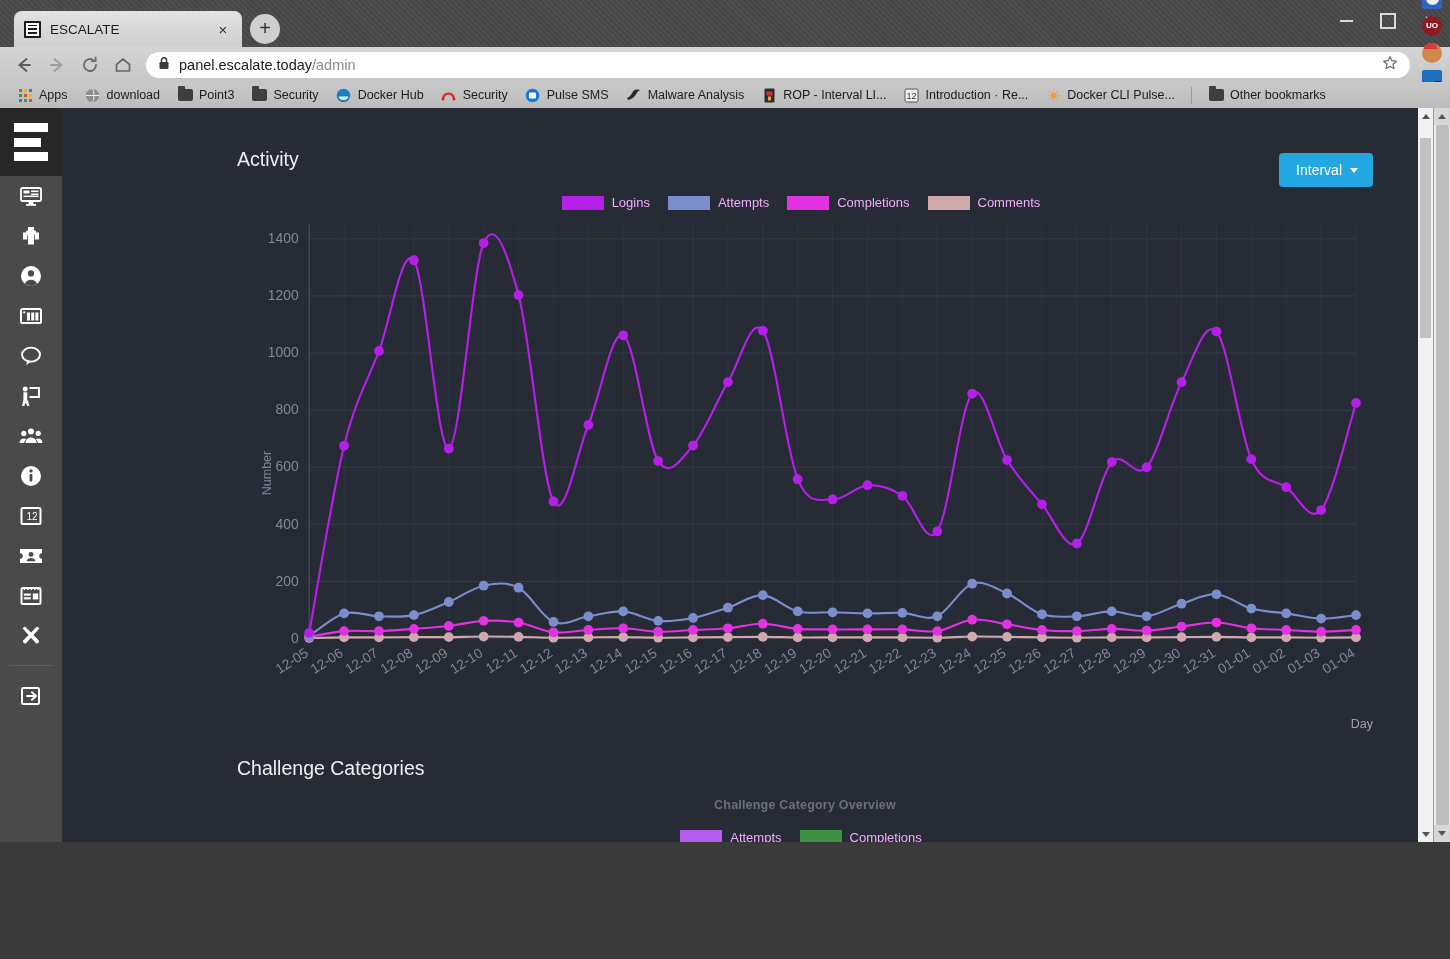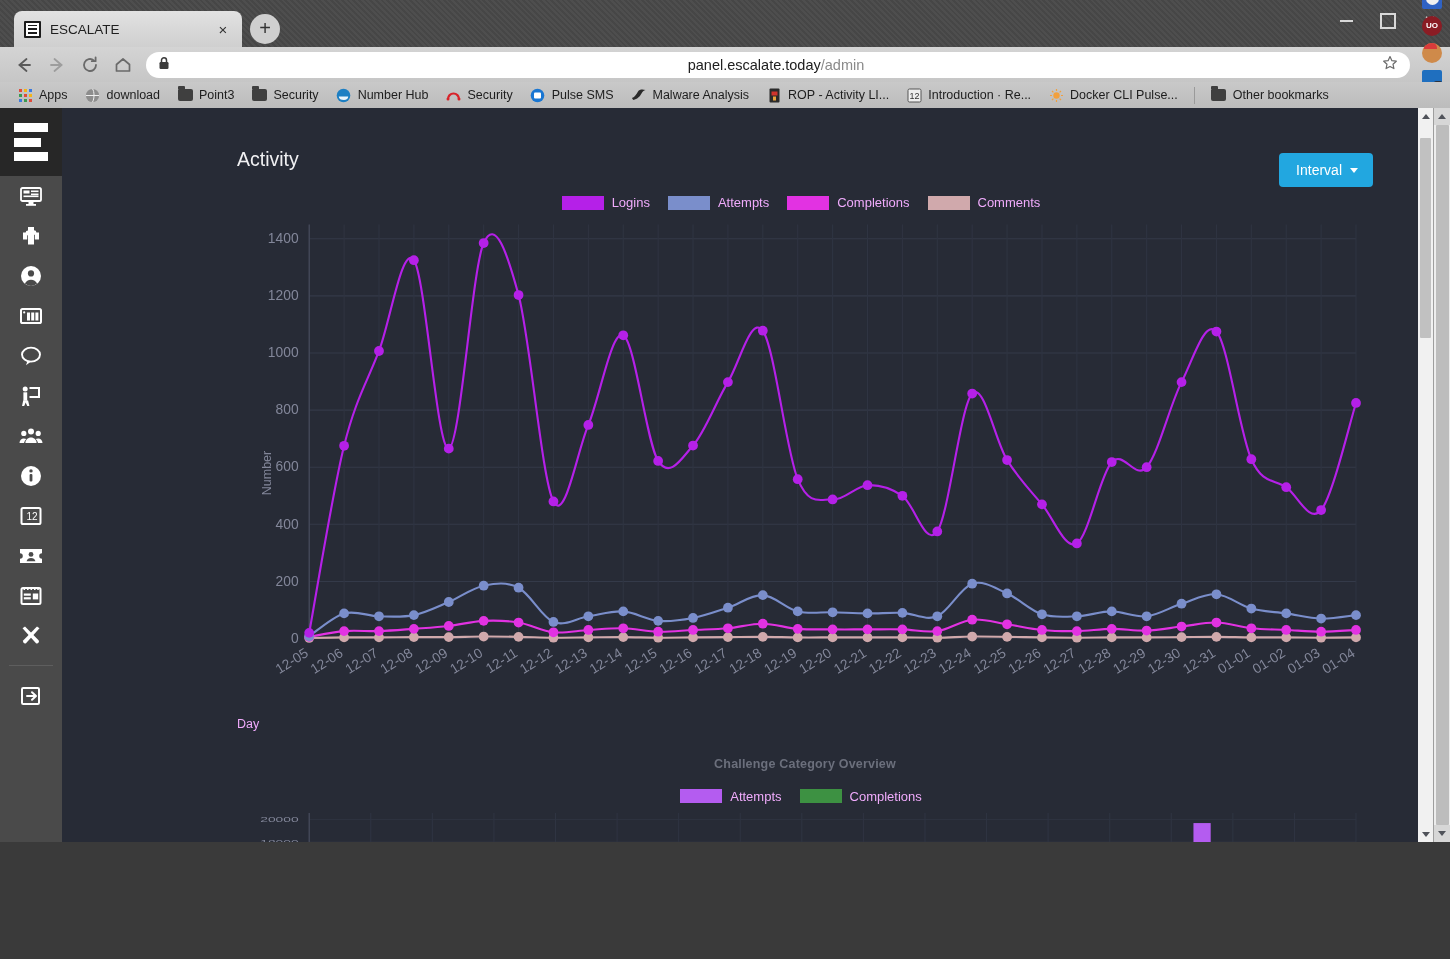--- a/index.html
+++ b/index.html
@@ -90,21 +90,20 @@
     display:flex;align-items:center;justify-content:center;
     cursor: pointer;
   }
   .navbtn svg { display:block; }
   .omnibox {
     flex: 1; height: 26px;
     background: #fff; border-radius: 13px;
     display: flex; align-items: center;
     padding: 0 12px; gap: 9px;
     margin: 0 6px;
-    text-align: center;
   }
   .omnibox .lock { flex: none; }
   .url { font-size: 14.5px; color: #202020; flex: 1; white-space: nowrap; }
   .url .path { color: #8a8a8a; }
   .star { flex: none; cursor: pointer; }
   .ext-icons { display: flex; align-items: center; gap: 7px; padding-left: 4px; flex-direction: column; }
   .ext {
     width: 20px; height: 20px; border-radius: 50%;
     flex: none; position: relative;
     display:flex;align-items:center;justify-content:center;
@@ -218,21 +217,21 @@
   .plot-wrap svg { display: block; width: 100%; }
 
   .ylabel-rot {
     position: absolute; left: 8px; top: 50%;
     transform: translateY(-50%) rotate(-90deg);
     transform-origin: center;
     font-size: 12.5px; color: #83879a;
     white-space: nowrap;
   }
   .xlabel-cap {
-    text-align: left; font-size: 12.5px; color: #f0abfc;
+    text-align: right; font-size: 12.5px; color: #a3a3a3;
     margin-top: 2px;
   }
 
   
   .inner-scroll {
     position: absolute; top: 0; right: 0; width: 15px; bottom: 0;
     background: #f1f1f1;
     display:flex; flex-direction: column; align-items:center;
     z-index: 5;
   }
@@ -398,21 +397,21 @@
       <span>Security</span>
     </div>
 
     <div class="bm">
       <span class="bm-ico">
         <svg width="15" height="15" viewBox="0 0 15 15">
             <circle cx="7.5" cy="7.5" r="6.8" fill="#1d7fc3"></circle>
             <path d="M2.8 8.4h9.4c0 2.1-1.6 3.6-4.2 3.6-3.1 0-5.2-1.3-5.2-3.6z" fill="#eaf4fb"></path>
           </svg>
       </span>
-      <span>Number Hub</span>
+      <span>Docker Hub</span>
     </div>
 
     <div class="bm">
       <span class="bm-ico">
         <svg width="15" height="14" viewBox="0 0 15 14">
             <path d="M2 11a5.5 5.5 0 0 1 11 0" fill="none" stroke="#d8232a" stroke-width="2.2"></path>
             <circle cx="2" cy="11" r="1.5" fill="#d8232a"></circle>
             <circle cx="13" cy="11" r="1.5" fill="#d8232a"></circle>
           </svg>
       </span>
@@ -439,21 +438,21 @@
     </div>
 
     <div class="bm">
       <span class="bm-ico">
         <svg width="11" height="15" viewBox="0 0 11 15">
             <rect x="0.5" y="0.5" width="10" height="14" rx="1" fill="#2b2b2b"></rect>
             <path d="M2.5 3.5h6v4h-6z" fill="#d0342c"></path>
             <path d="M4 8.5h3v4H4z" fill="#e8a33d"></path>
           </svg>
       </span>
-      <span>ROP - Activity LI...</span>
+      <span>ROP - Interval LI...</span>
     </div>
 
     <div class="bm">
       <span class="bm-ico">
         <svg width="15" height="15" viewBox="0 0 15 15">
             <rect x="1" y="1" width="13" height="13" rx="1.5" fill="#eee" stroke="#555" stroke-width="1"></rect>
             <text x="7.5" y="11" font-size="9" text-anchor="middle" fill="#333" font-family="Liberation Sans, sans-serif">12</text>
           </svg>
       </span>
       <span>Introduction · Re...</span>
@@ -880,20 +879,21 @@
                 <circle cx="955.4" cy="229.08965517241379" r="4.6" fill="#b520e8"></circle>
                 <circle cx="988.2666666666667" cy="255.44827586206895" r="4.6" fill="#b520e8"></circle>
                 <circle cx="1021.1333333333333" cy="276.9655172413793" r="4.6" fill="#b520e8"></circle>
                 <circle cx="1054" cy="176.10344827586206" r="4.6" fill="#b520e8"></circle>
               </svg>
             <div class="xlabel-cap">Day</div>
           </div>
         </div>
 
         <div style="margin-top:26px;">
+          <h2 class="section-title">Challenge Categories</h2>
           <div class="chart-block">
             <div class="chart-title" style="margin-top:18px;">Challenge Category Overview</div>
             <div class="legend" id="legend-bar">
                 <span class="legend-item">
                   <span class="legend-swatch" style="background: rgb(180, 92, 240);"></span>
                   <span class="legend-label">Attempts</span>
                 </span>
                 <span class="legend-item">
                   <span class="legend-swatch" style="background: rgb(61, 145, 66);"></span>
                   <span class="legend-label">Completions</span>

